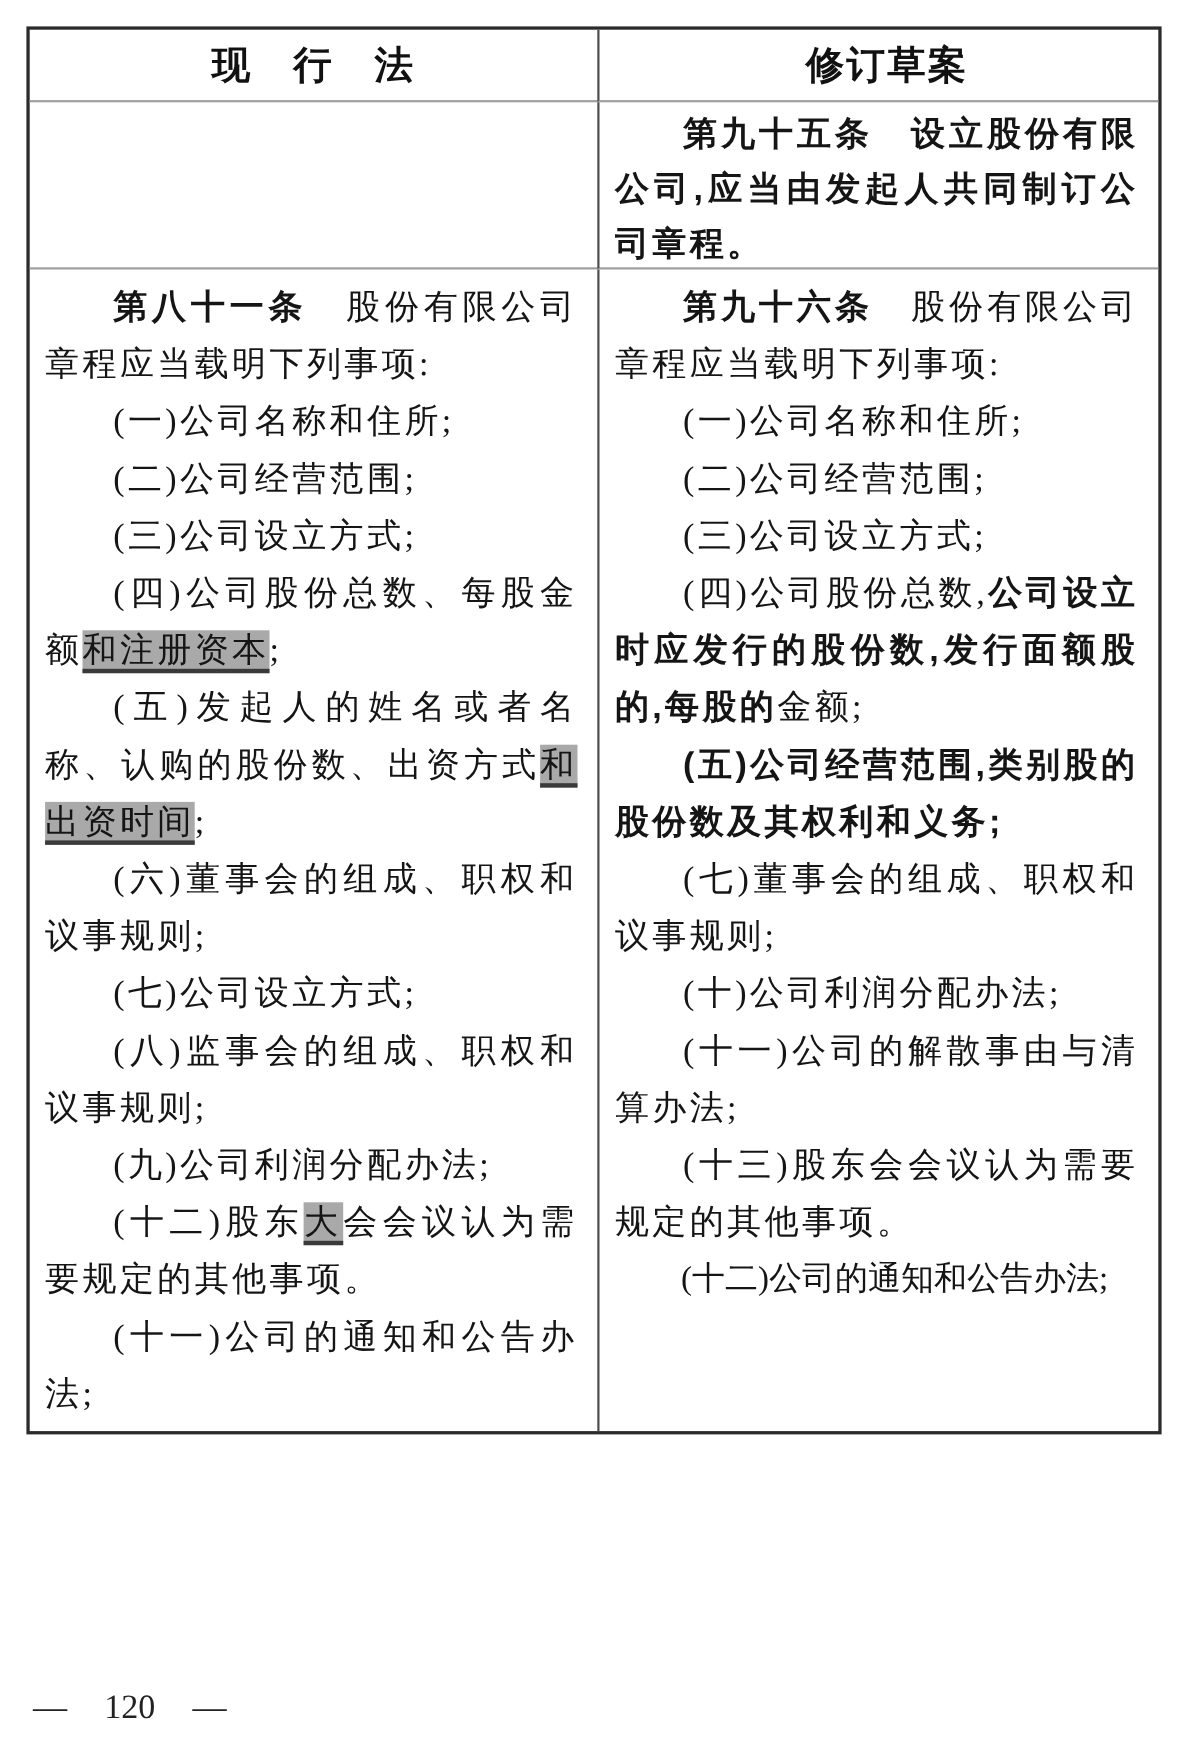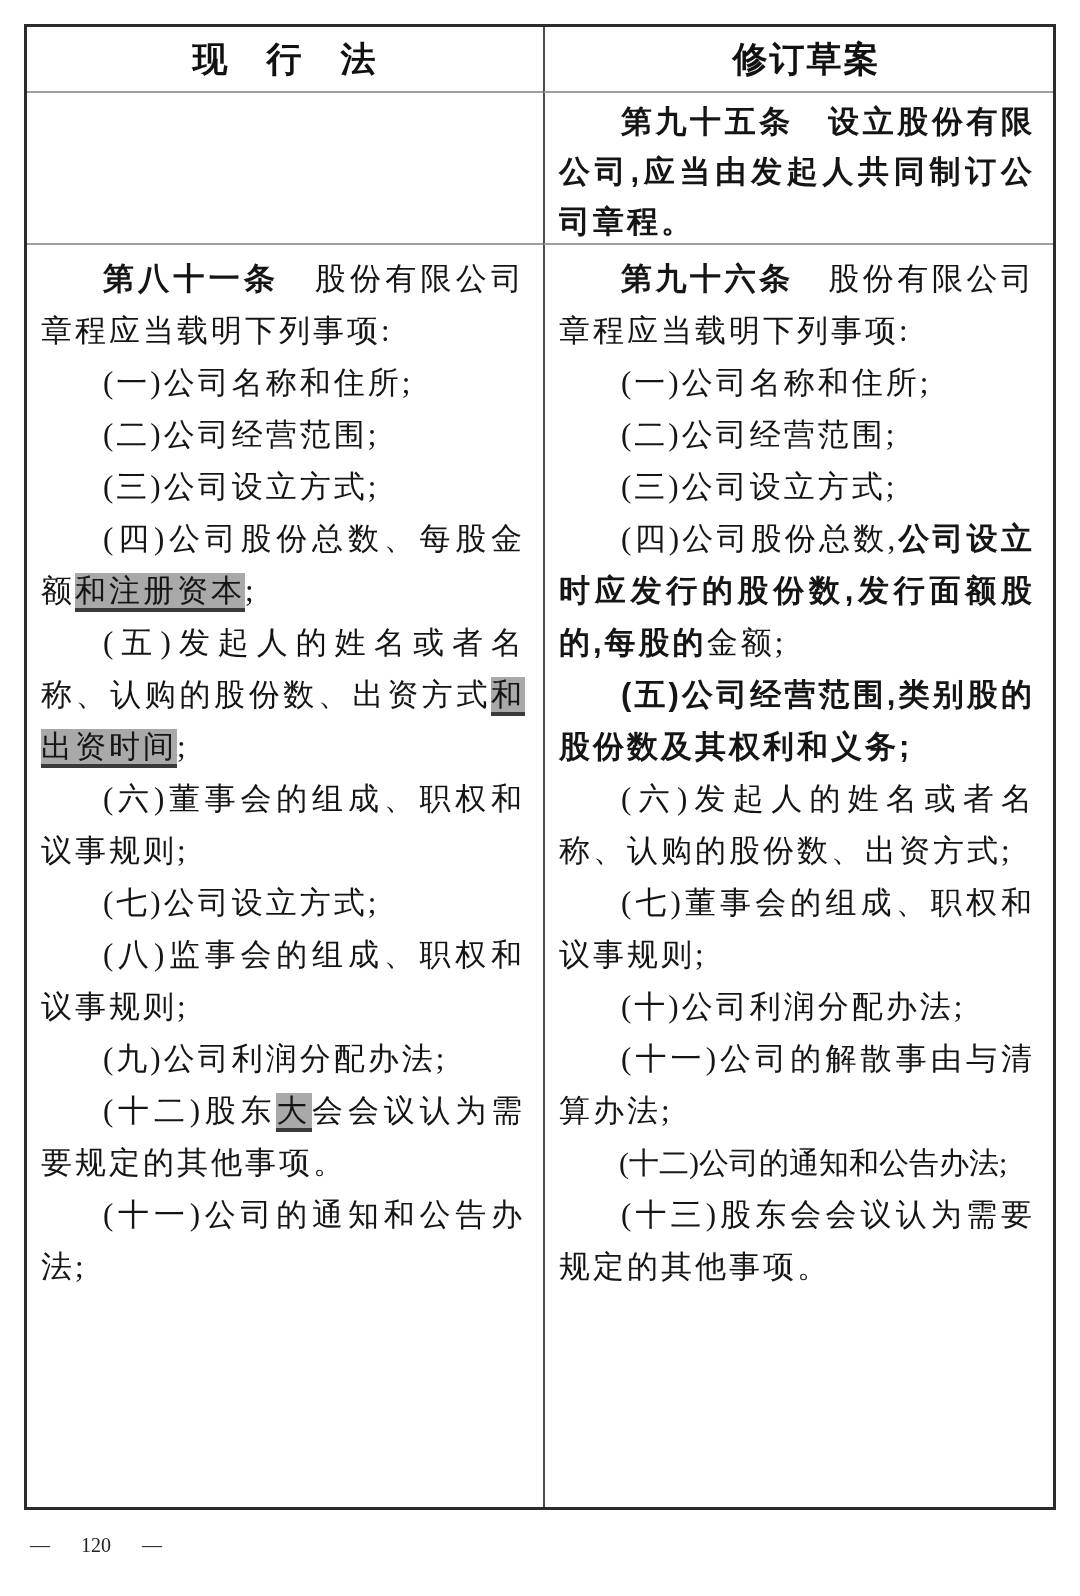--- a/index.html
+++ b/index.html
@@ -16,21 +16,21 @@
     height: 1596px;
     background: #ffffff;
     font-family: "Liberation Serif", serif;
     color: #151515;
   }
   .law-table {
     position: absolute;
     left: 24px;
     top: 24px;
     width: 1032px;
-    height: 1486px;
+    height: 1280px;
     border: 3px solid #2b2b2b;
     box-sizing: border-box;
     display: grid;
     grid-template-columns: 516px 1fr;
     grid-template-rows: 66px 152px 1fr;
     background: #ffffff;
   }
   .cell {
     box-sizing: border-box;
     overflow: hidden;
@@ -81,21 +81,21 @@
   }
   .seg-h {
     background: #a9a9a9;
     border-bottom: 4px solid #3a3a3a;
   }
   .page-footer {
     position: absolute;
     left: 30px;
     top: 1534px;
     font-family: "Liberation Serif", serif;
-    font-size: 20px;
+    font-size: 31px;
     word-spacing: 26px;
     color: #222;
     white-space: pre;
   }
 </style>
 </head>
 <body>
 
 <div class="page">
 
@@ -123,25 +123,24 @@
         <div class="para"><span>(十二)股东</span><span class="seg-h">大</span><span>会会议认为需要规定的其他事项。</span></div>
         <div class="para"><span>(十一)公司的通知和公告办法;</span></div>
       </div>
     <div class="cell body-cell col-right">
         <div class="para"><span class="seg-b">第九十六条</span><span>　股份有限公司章程应当载明下列事项:</span></div>
         <div class="para"><span>(一)公司名称和住所;</span></div>
         <div class="para"><span>(二)公司经营范围;</span></div>
         <div class="para"><span>(三)公司设立方式;</span></div>
         <div class="para"><span>(四)公司股份总数,</span><span class="seg-b">公司设立时应发行的股份数,发行面额股的,每股的</span><span>金额;</span></div>
         <div class="para"><span class="seg-b">(五)公司经营范围,类别股的股份数及其权利和义务;</span></div>
-        <div class="para"><span>(六)发起人的姓名或者名称、认购的股份数、出资方式;</span></div>
         <div class="para"><span>(七)董事会的组成、职权和议事规则;</span></div>
         <div class="para"><span>(十)公司利润分配办法;</span></div>
         <div class="para"><span>(十一)公司的解散事由与清算办法;</span></div>
+        <div class="para"><span>(十三)股东会会议认为需要规定的其他事项。</span></div>
         <div class="para tight"><span>(十二)公司的通知和公告办法;</span></div>
-        <div class="para"><span>(十三)股东会会议认为需要规定的其他事项。</span></div>
       </div>
 
   </div>
 
   <div class="page-footer">— 120 —</div>
 
 </div>
 
 </body></html>

